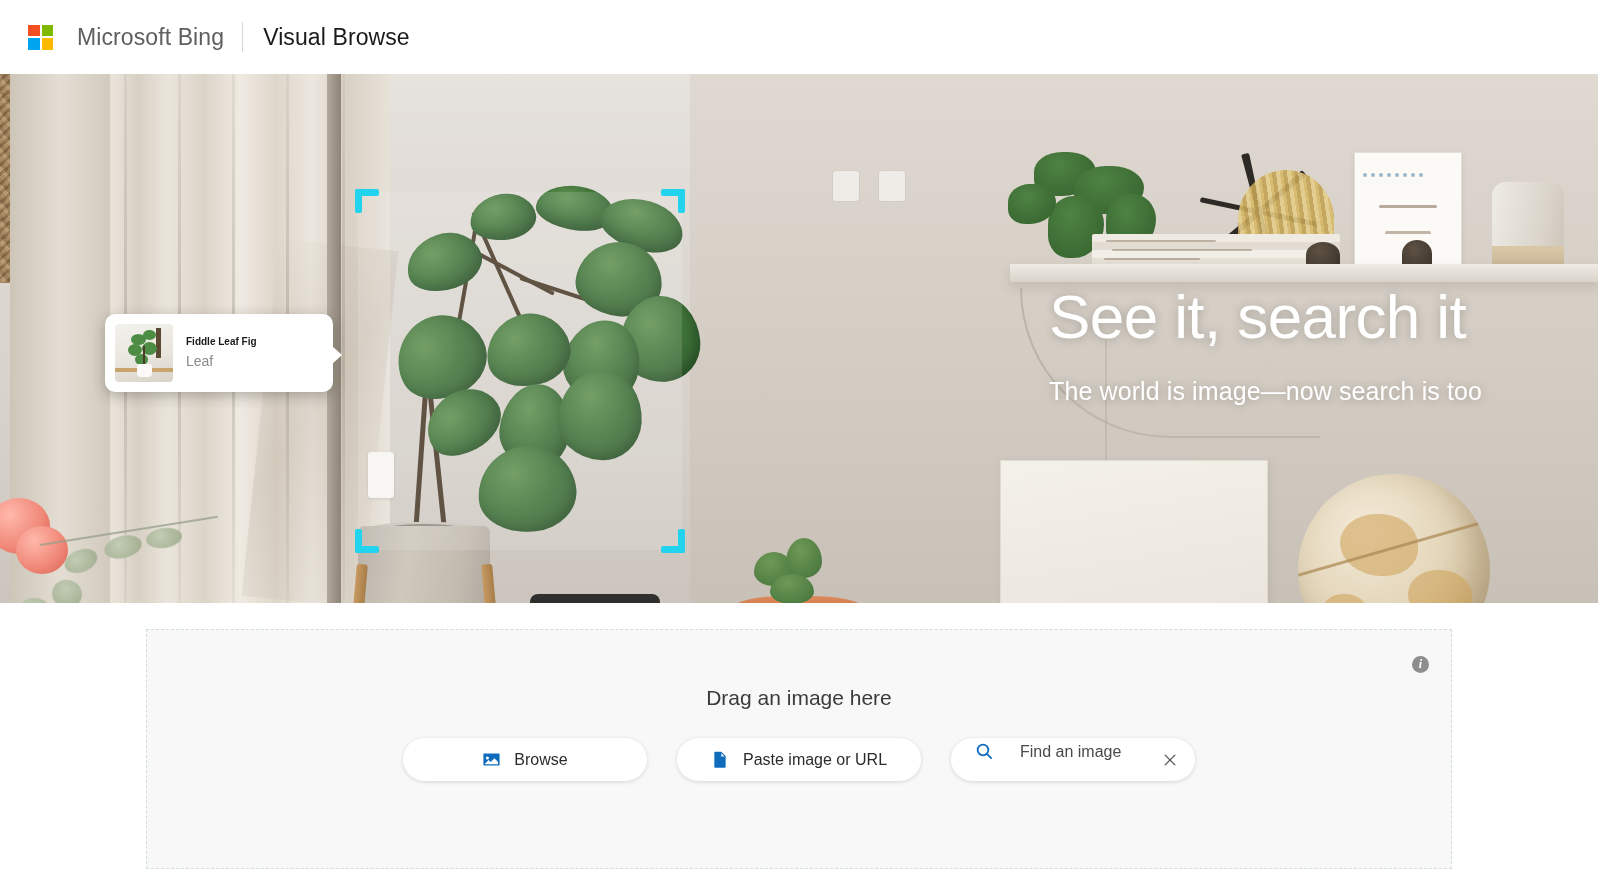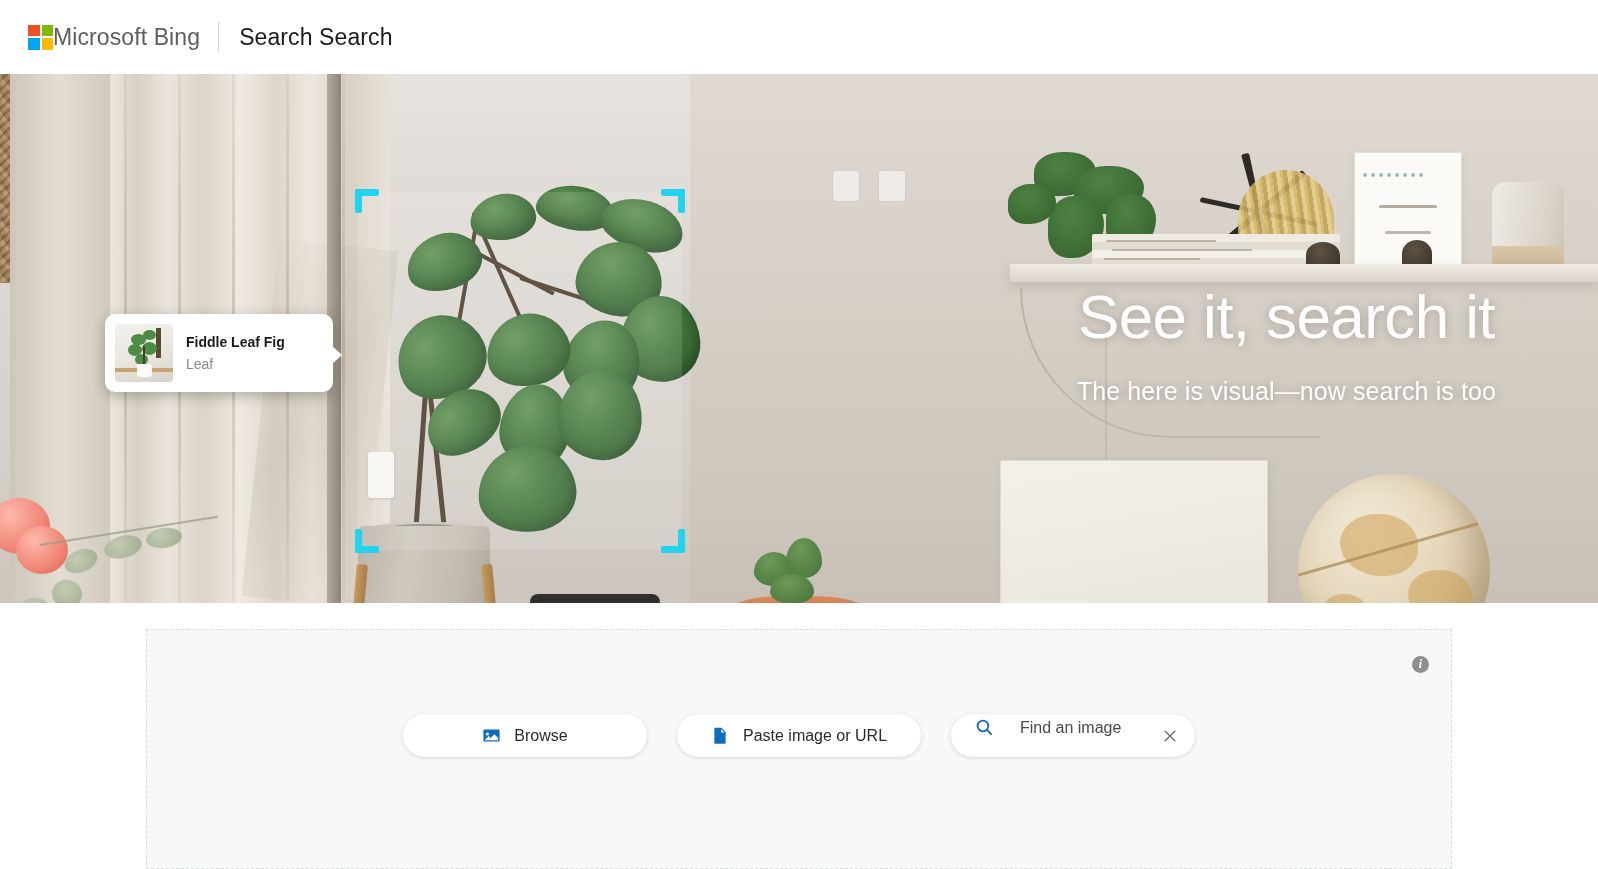--- a/index.html
+++ b/index.html
@@ -22,21 +22,21 @@
     width:25px; height:25px;
     display:grid; grid-template-columns:1fr 1fr; grid-template-rows:1fr 1fr;
     gap:2px; flex:none;
   }
   .ms-logo i { display:block; }
   .ms-logo .q1 { background:#f25022; }
   .ms-logo .q2 { background:#7fba00; }
   .ms-logo .q3 { background:#00a4ef; }
   .ms-logo .q4 { background:#ffb900; }
   .brand-text {
-    font-size:23px; color:#5e5e5e; margin-left:0;
+    font-size:23px; color:#5e5e5e; margin-left:24px;
     font-weight:400; letter-spacing:.1px; white-space:nowrap;
   }
   .brand-divider {
     width:1px; height:30px; background:#d6d6d6;
     margin:0 20px 0 18px; flex:none;
   }
   .brand-sub {
     font-size:23px; color:#1a1a1a; font-weight:400;
     letter-spacing:.1px; white-space:nowrap;
   }
@@ -324,32 +324,32 @@
     position:absolute; left:28px; top:22px; width:2px; height:20px; background:#4a3a28;
   }
   .thumb .t-shelf {
     position:absolute; left:0; top:44px; width:58px; height:4px; background:#c9a46f;
   }
   .thumb .t-dark {
     position:absolute; left:41px; top:4px; width:5px; height:30px; background:#5a4a33;
   }
   .label-txt { margin-left:13px; overflow:hidden; }
   .label-title {
-    font-size:14px; font-weight:700; color:#1a1a1a;
+    font-size:10px; font-weight:700; color:#1a1a1a;
     line-height:1.2; white-space:nowrap;
   }
   .label-sub {
     font-size:14px; color:#8a8a8a; margin-top:5px;
     line-height:1.2; white-space:nowrap;
   }
 
   
   .hero-copy {
-    position:absolute; right:102px; top:210px;
-    text-align:center; z-index:8;
+    position:absolute; right:116px; top:210px;
+    text-align:left; z-index:8;
   }
   .hero-title {
     font-size:62px; font-weight:300; color:#ffffff;
     letter-spacing:-.6px; line-height:1.05;
     text-shadow:0 1px 10px rgba(60,55,48,.30);
     white-space:nowrap;
   }
   .hero-sub {
     font-size:25px; font-weight:400; color:#ffffff;
     margin-top:28px; letter-spacing:.1px;
@@ -419,21 +419,21 @@
 
 <div class="header">
   <div class="ms-logo">
     <i class="q1"></i>
     <i class="q2"></i>
     <i class="q3"></i>
     <i class="q4"></i>
   </div>
   <span class="brand-text">Microsoft Bing</span>
   <span class="brand-divider"></span>
-  <span class="brand-sub">Search Search</span>
+  <span class="brand-sub">Visual Browse</span>
 </div>
 
 <div class="hero">
 
   <div class="hero-photo">
     <div class="wall"></div>
     <div class="wall-shade"></div>
     <div class="wall-seam"></div>
 
     <div class="woven"></div>
@@ -570,29 +570,30 @@
       <span class="t-pot"></span>
     </div>
     <div class="label-txt">
       <div class="label-title">Fiddle Leaf Fig</div>
       <div class="label-sub">Leaf</div>
     </div>
   </div>
 
   <div class="hero-copy">
     <div class="hero-title">See it, search it</div>
-    <div class="hero-sub">The here is visual—now search is too</div>
+    <div class="hero-sub">The world is image—now search is too</div>
   </div>
 </div>
 
 <div class="dz-wrap">
   <div class="dropzone">
 
     <div class="dz-info">i</div>
 
+    <div class="dz-title">Drag an image here</div>
 
     <div class="dz-buttons">
 
 
       <button class="dz-btn">
         <svg class="ico" width="19" height="19" viewBox="0 0 20 20" fill="#0f6cbd">
           <path d="M2.5 3.6h15c.6 0 1 .5 1 1v10.8c0 .6-.4 1-1 1h-15c-.6 0-1-.4-1-1V4.6c0-.5.4-1 1-1zm.6 11.3h13.8v-2.4l-3.8-3.8-4 4-2.1-2.1-3.9 3.9v.4zm2.6-8a1.6 1.6 0 100 3.2 1.6 1.6 0 000-3.2z"></path>
         </svg>
         <span class="lbl">Browse</span>
       </button>

